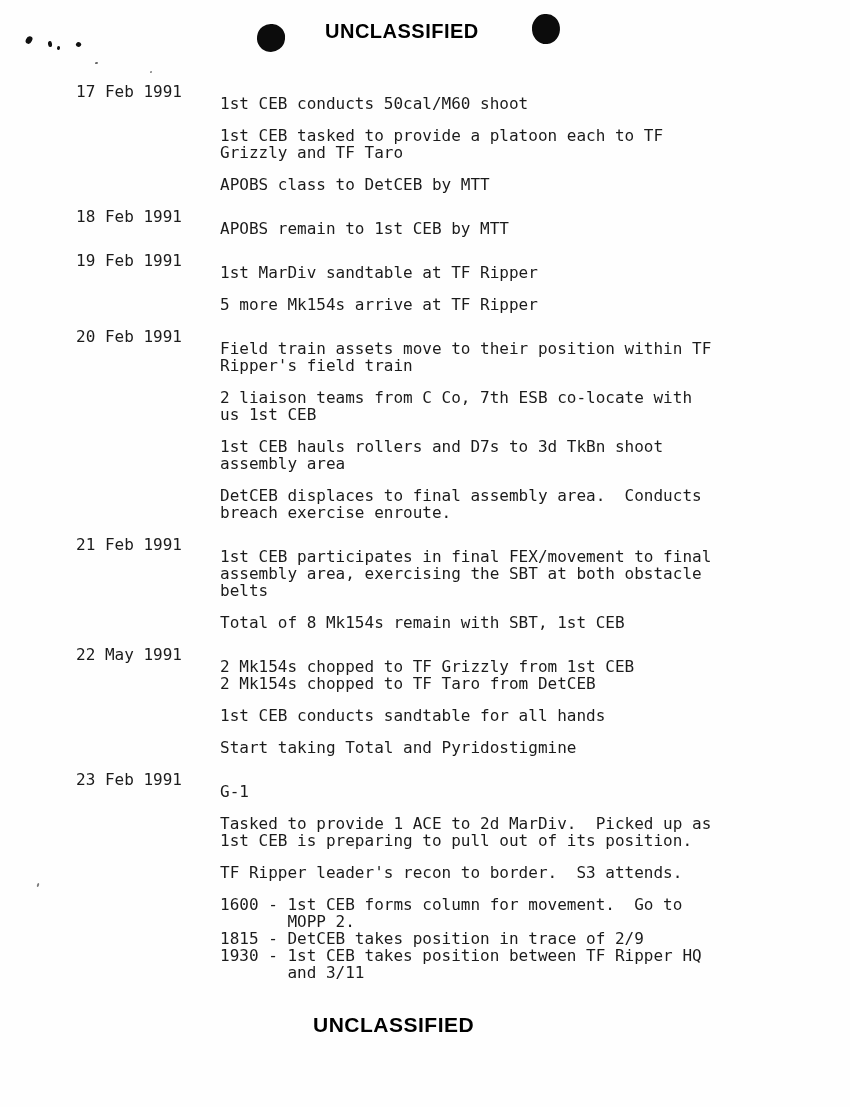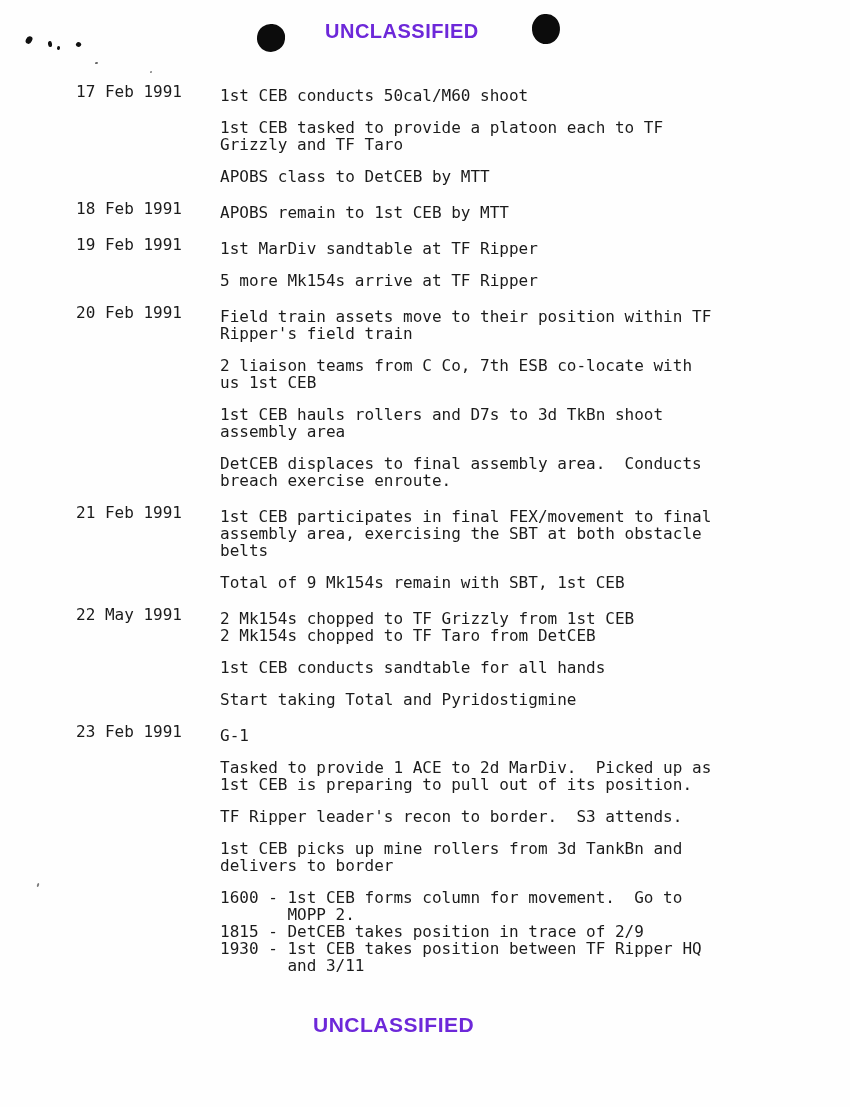--- a/index.html
+++ b/index.html
@@ -14,21 +14,21 @@
   .page {
     position: absolute; inset: 0;
     background: #fefefe;
   }
 
   
   .classification {
     position: absolute;
     font-family: "Liberation Sans", sans-serif;
     font-weight: 700;
-    color: #6d28d9;
+    color: #000000;
     letter-spacing: 0.5px;
     white-space: nowrap;
   }
   .classification.top   { left: 325px; top: 20px;  font-size: 20px; }
   .classification.bottom{ left: 313px; top: 1013px; font-size: 21px; }
 
   .ink-blot {
     position: absolute;
     background: #0c0c0c;
     border-radius: 50% 48% 52% 50%;
@@ -58,21 +58,21 @@
     line-height: 17px;
   }
   .entry { display: flex; align-items: flex-start; }
   .entry .date {
     flex: none;
     width: 144px;
     white-space: pre;
   }
   .entry .paras { flex: 1; min-width: 0; }
   .entry p {
-    margin: 4px 0 15px 0;
+    margin: 12px 0 15px 0;
     white-space: pre;
   }
 </style>
 </head>
 <body>
 
 <div class="page">
 
   <span class="speck s1"></span>
   <span class="speck s2"></span>
@@ -126,43 +126,41 @@
 breach exercise enroute.</p>
       </div>
     </div>
 
     <div class="entry">
       <div class="date">21 Feb 1991</div>
       <div class="paras">
         <p>1st CEB participates in final FEX/movement to final
 assembly area, exercising the SBT at both obstacle
 belts</p>
-        <p>Total of 9 Mk154s remain with SBT, 1st CEB</p>
+        <p>Total of 8 Mk154s remain with SBT, 1st CEB</p>
       </div>
     </div>
 
     <div class="entry">
       <div class="date">22 May 1991</div>
       <div class="paras">
         <p>2 Mk154s chopped to TF Grizzly from 1st CEB
 2 Mk154s chopped to TF Taro from DetCEB</p>
         <p>1st CEB conducts sandtable for all hands</p>
         <p>Start taking Total and Pyridostigmine</p>
       </div>
     </div>
 
     <div class="entry">
       <div class="date">23 Feb 1991</div>
       <div class="paras">
         <p>G-1</p>
         <p>Tasked to provide 1 ACE to 2d MarDiv.  Picked up as
 1st CEB is preparing to pull out of its position.</p>
         <p>TF Ripper leader's recon to border.  S3 attends.</p>
-        <p>1st CEB picks up mine rollers from 3d TankBn and
-delivers to border</p>
         <p>1600 - 1st CEB forms column for movement.  Go to
        MOPP 2.
 1815 - DetCEB takes position in trace of 2/9
 1930 - 1st CEB takes position between TF Ripper HQ
        and 3/11</p>
       </div>
     </div>
 
   </div>
 

